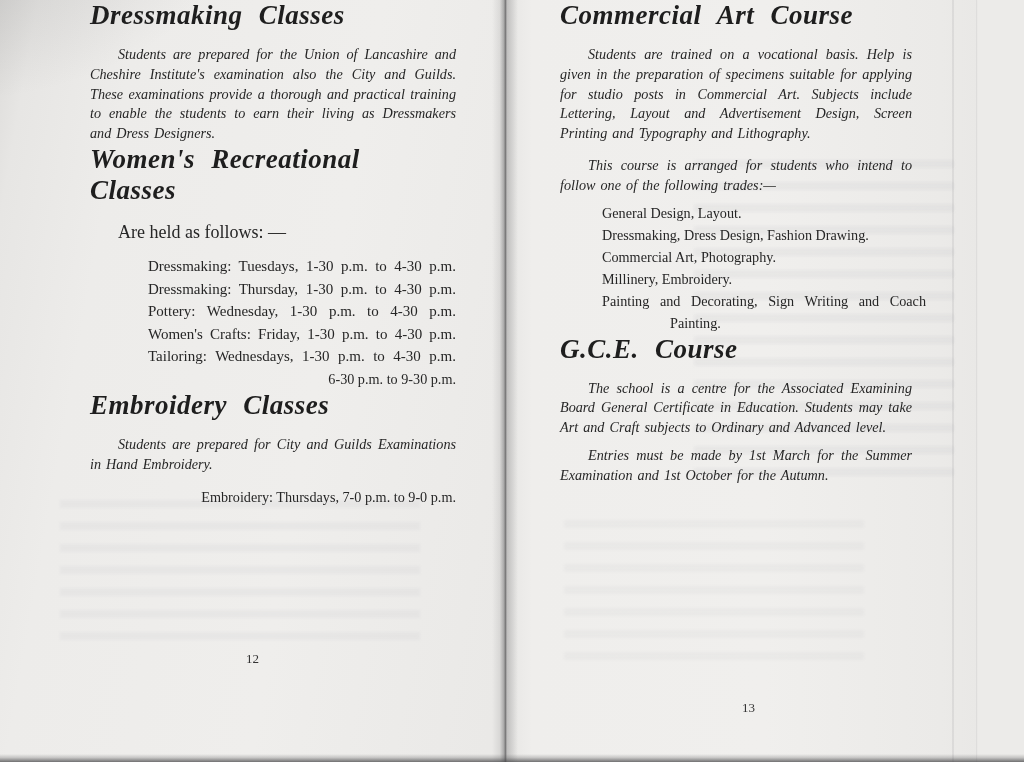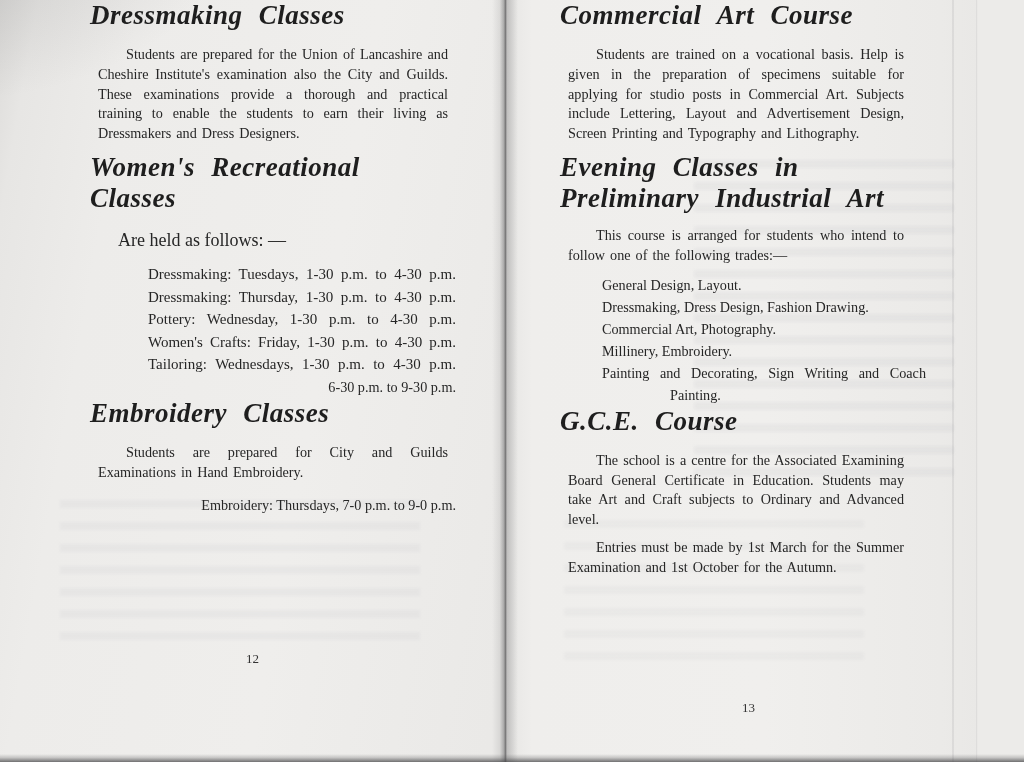--- a/index.html
+++ b/index.html
@@ -47,21 +47,21 @@
   }
   
   .col { position:absolute; }
   .col-left  { left:90px;  top:0; width:366px; }
   h2.head {
     font-size:27px; line-height:1.15; font-weight:bold; font-style:italic;
     letter-spacing:0.5px; word-spacing:9px; margin:0; color:#1e1e1e;
   }
   .para {
     font-size:14.2px; line-height:19.8px; text-align:justify;
-    text-indent:28px; margin:8px; word-spacing:1.5px;
+    text-indent:28px; margin:0; word-spacing:1.5px;font-style:italic;
   }
   .intro { font-size:18px; margin:0; padding-left:28px; }
   .sched { margin:12px 0 0 58px; width:308px; }
   .sched-item {
     font-size:15px; line-height:22.5px;
     text-align:justify; text-align-last:justify;
   }
   .sched-cont { font-size:14.2px; line-height:22.5px; text-align:right; }
   .sched-single { font-size:14.2px; margin:14px 0 0 0; text-align:right; }
   .trades { margin:6px 0 0 42px; width:324px; }
@@ -112,24 +112,20 @@
   </div>
 
   <div class="page page-right">
     <div class="bleed" style="left:190px; top:160px; width:260px; height:330px; opacity:.6;"></div>
     <div class="bleed" style="left:60px; top:520px; width:300px; height:150px; opacity:.45;"></div>
 
     <div class="col" style="left:56px; top:0; width:352px;">
       <h2 class="head first-head">Commercial Art Course</h2>
       <p class="para m-t-14">Students are trained on a vocational basis. Help is given in the preparation of specimens suitable for applying for studio posts in Commercial Art.  Subjects include Lettering, Layout and Advertisement Design, Screen Printing and Typography and Lithography.</p>
 
-      <h2 class="head m-t-34">
-        <span>Evening Classes in</span><br>
-        <span>Preliminary Industrial Art</span>
-      </h2>
       <p class="para m-t-12">This course is arranged for students who intend to follow one of the following trades:—</p>
 
       <div class="trades">
           <div class="trades-item">General Design, Layout.</div>
           <div class="trades-item">Dressmaking, Dress Design, Fashion Drawing.</div>
           <div class="trades-item">Commercial Art, Photography.</div>
           <div class="trades-item">Millinery, Embroidery.</div>
           <div class="trades-item">Painting and Decorating, Sign Writing and Coach Painting.</div>
         </div>
 

